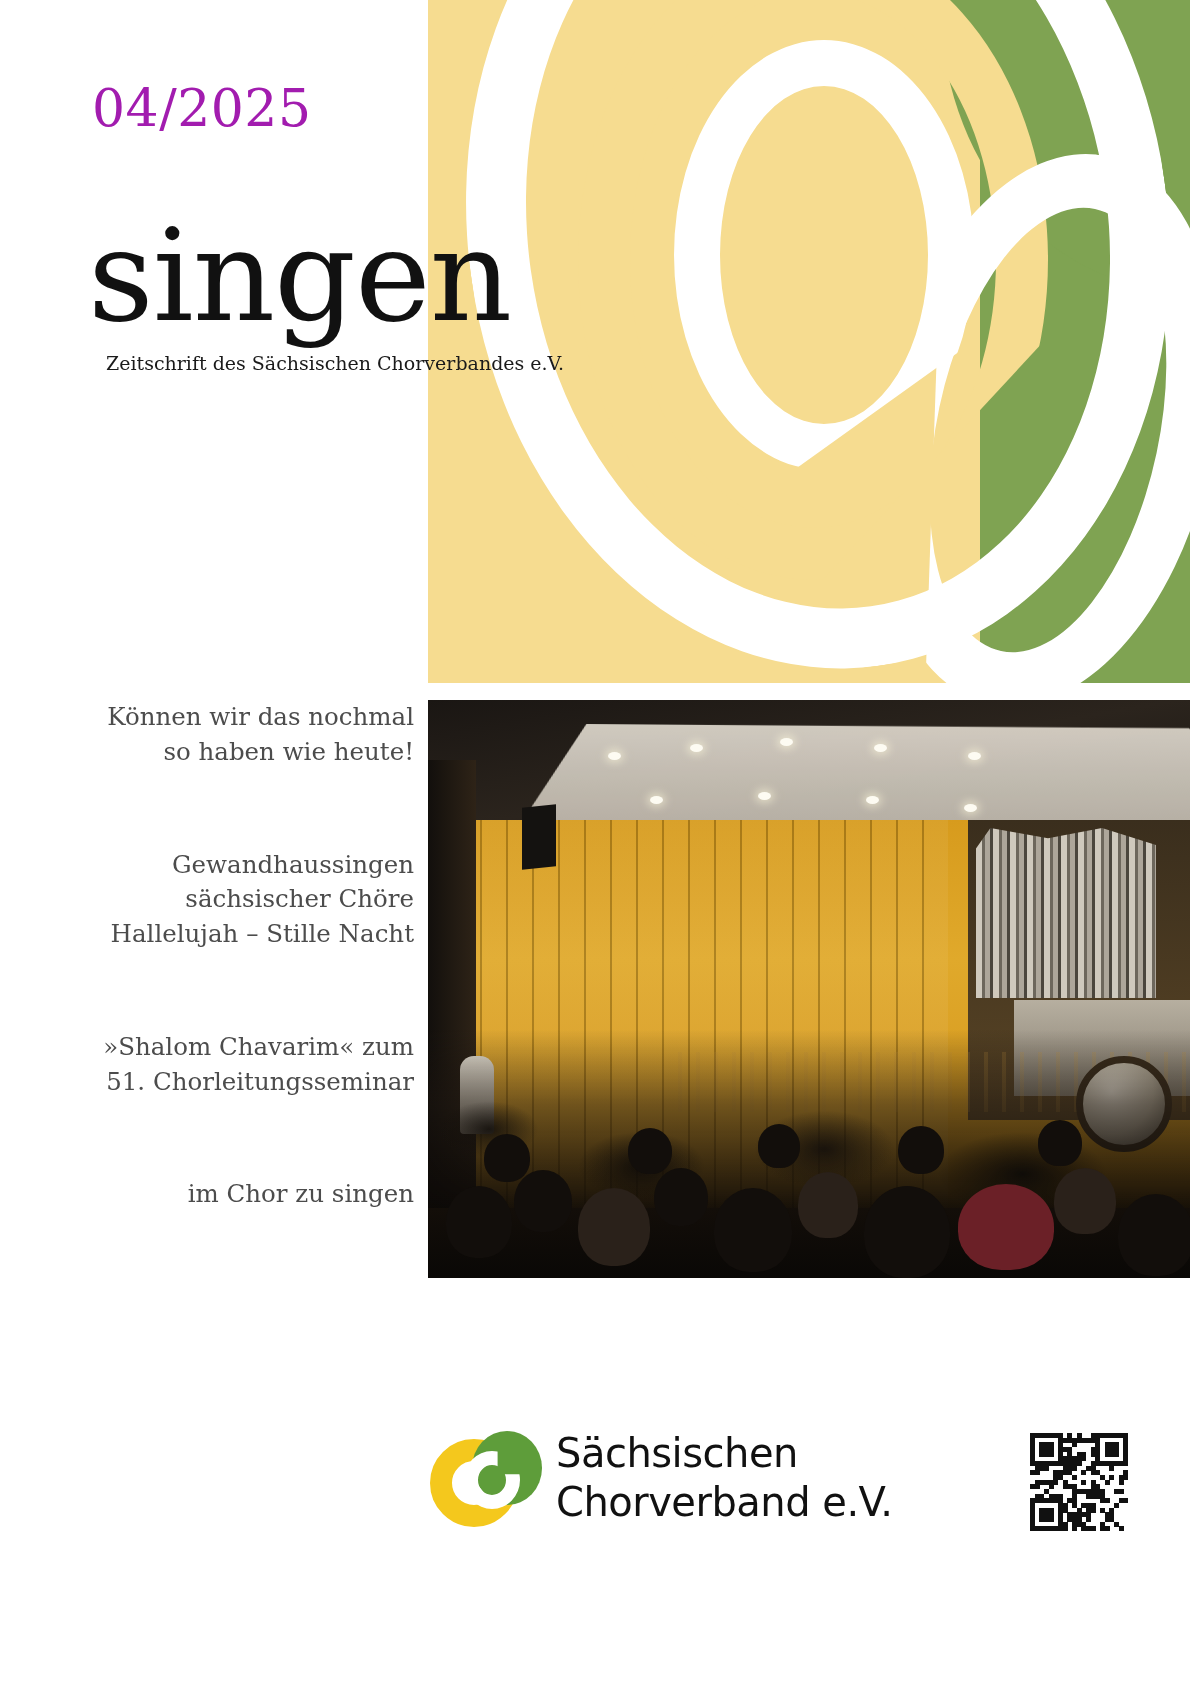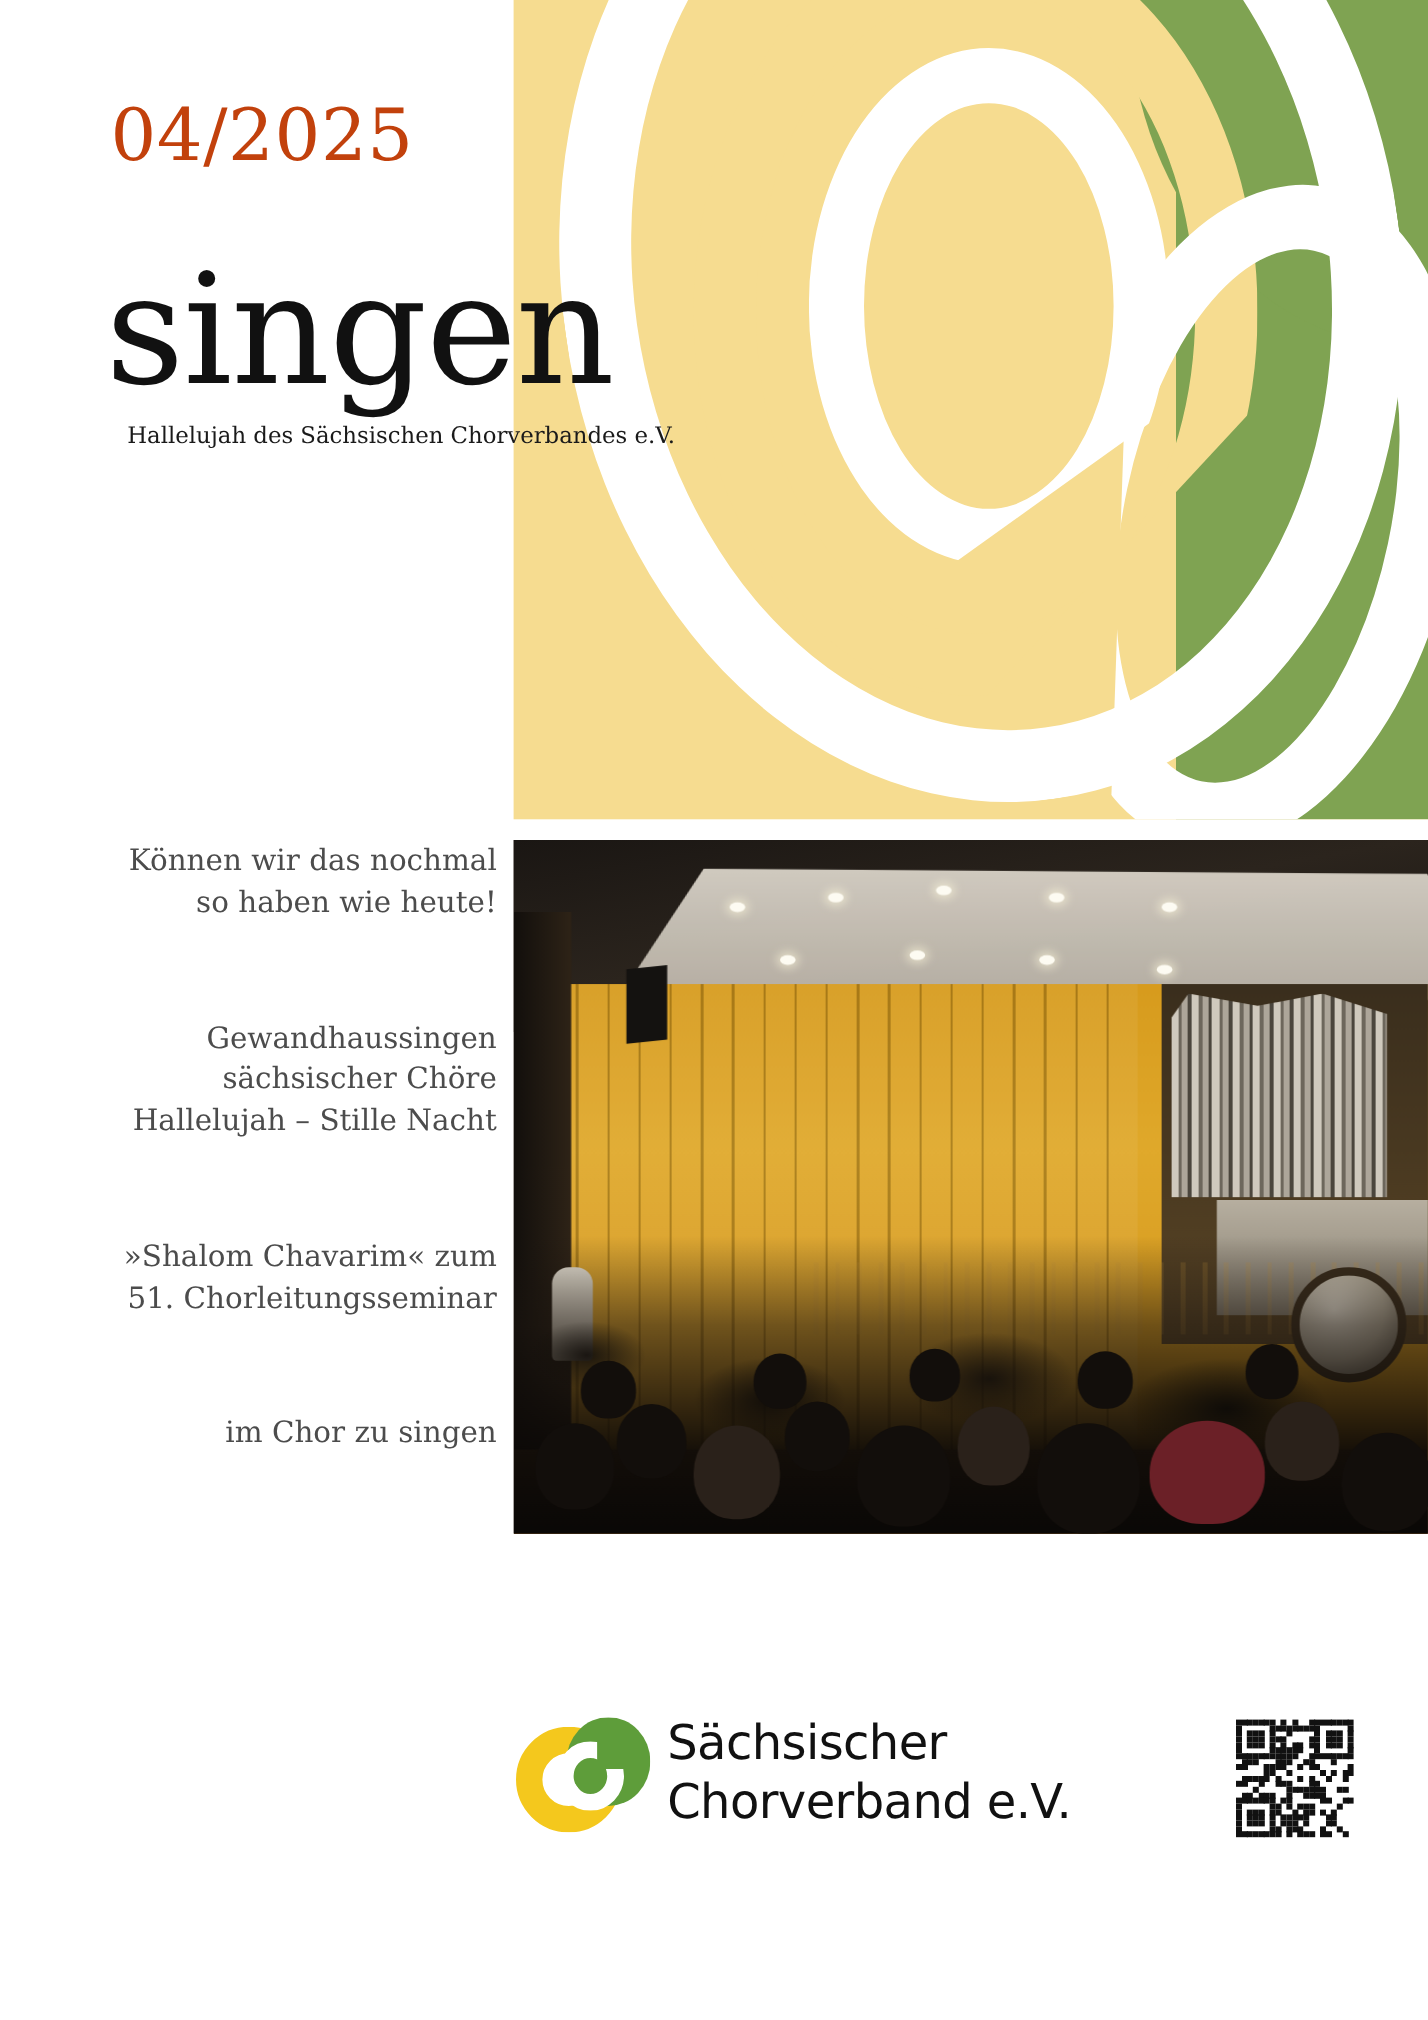--- a/index.html
+++ b/index.html
@@ -82,22 +82,22 @@
     border: 54px solid #ffffff;
     box-sizing: border-box;
     transform: rotate(12deg);
     clip-path: polygon(0% 0%, 100% 0%, 100% 100%, 30% 100%);
   }
 
   
   .issue-number {
     position: absolute;
     left: 92px; top: 78px;
-    font-size: 60px;
-    color: #c2410c;
+    font-size: 52px;
+    color: #a21caf;
     letter-spacing: 0.5px;
     font-family: "DejaVu Serif", serif;
     font-weight: 400;
   }
   .wordmark {
     position: absolute;
     left: 88px; top: 212px;
     font-size: 128px;
     line-height: 1;
     color: #111111;
@@ -291,21 +291,21 @@
     <div class="art-green-notch"></div>
     <div class="swirl-a"></div>
     <div class="swirl-b"></div>
     <div class="swirl-c"></div>
     <div class="swirl-d"></div>
   </div>
 </div>
 
 <div class="issue-number">04/2025</div>
 <div class="wordmark">singen</div>
-<div class="subtitle">Hallelujah des Sächsischen Chorverbandes e.V.</div>
+<div class="subtitle">Zeitschrift des Sächsischen Chorverbandes e.V.</div>
 
 <div class="teasers">
   <div class="teaser">
     <span class="teaser-line">Können wir das nochmal</span>
     <span class="teaser-line">so haben wie heute!</span>
   </div>
   <div class="teaser">
     <span class="teaser-line">Gewandhaussingen</span>
     <span class="teaser-line">sächsischer Chöre</span>
     <span class="teaser-line">Hallelujah  – Stille Nacht</span>
@@ -366,21 +366,21 @@
   </div>
 </div>
 
 <div class="footer">
   <div class="logo-mark">
     <div class="logo-yellow"></div>
     <div class="logo-green"></div>
     <div class="logo-white-c"></div>
   </div>
   <div class="logo-text">
-    <div>Sächsischer</div>
+    <div>Sächsischen</div>
     <div>Chorverband e.V.</div>
   </div>
   <div class="qr" id="qr">
       <div class="qr-cell" style="left: 0px; top: 0px; width: 5px; height: 5px;"></div>
       <div class="qr-cell" style="left: 4.66667px; top: 0px; width: 5px; height: 5px;"></div>
       <div class="qr-cell" style="left: 9.33333px; top: 0px; width: 5px; height: 5px;"></div>
       <div class="qr-cell" style="left: 14px; top: 0px; width: 5px; height: 5px;"></div>
       <div class="qr-cell" style="left: 18.6667px; top: 0px; width: 5px; height: 5px;"></div>
       <div class="qr-cell" style="left: 23.3333px; top: 0px; width: 5px; height: 5px;"></div>
       <div class="qr-cell" style="left: 28px; top: 0px; width: 5px; height: 5px;"></div>

